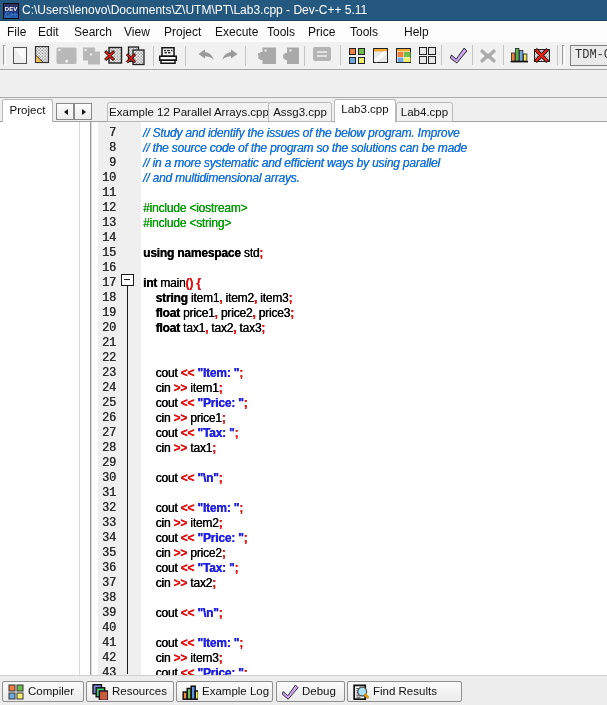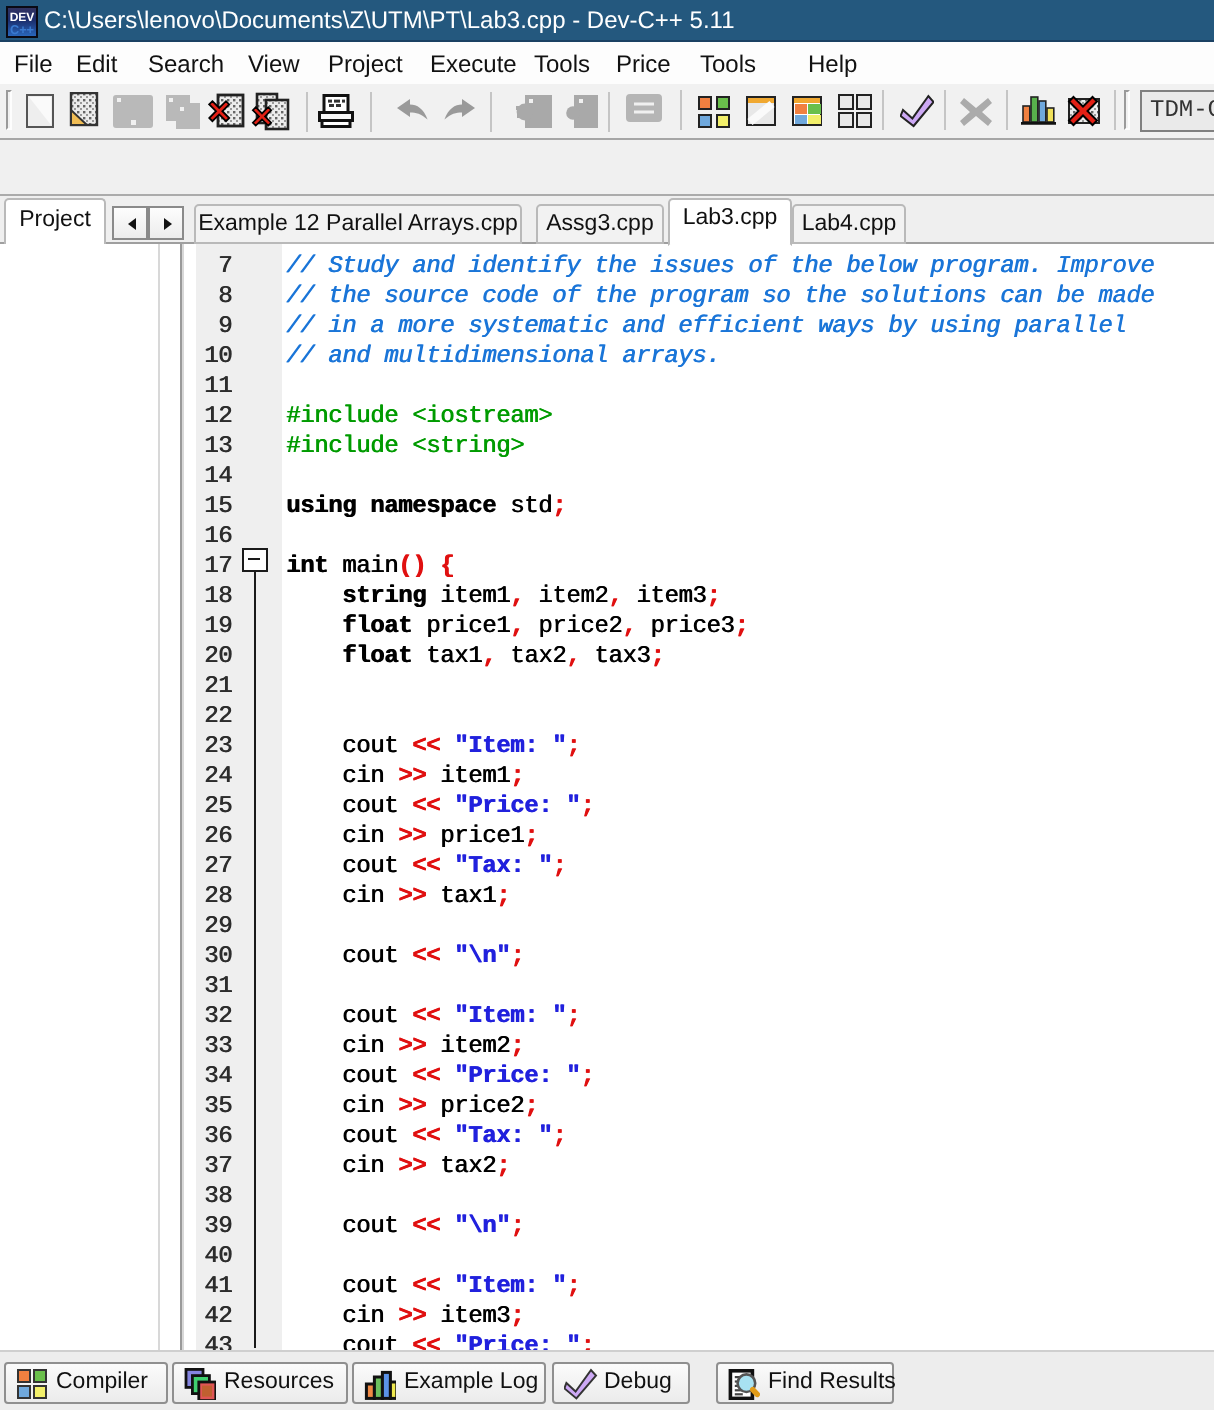--- a/index.html
+++ b/index.html
@@ -57,21 +57,21 @@
 
 #main { position:absolute; left:0; top:122px; width:607px; height:553px; background:#fff; overflow:hidden; }
 #leftpanel { position:absolute; left:0; top:0; width:80px; height:554px; background:#fff;
   border-right:1px solid #d8d8d8; }
 #editor { position:absolute; left:90px; top:0; width:517px; height:554px; background:#fff;
   border-left:1px solid #9a9a9a; box-shadow:inset 1px 0 0 #d8d8d8; }
 #gutter { position:absolute; left:7px; top:0; width:43px; height:554px; background:#efefef; }
 #gutternums { position:absolute; left:96px; top:4.3px; width:20px; text-align:right;
   font-family:"Liberation Mono", monospace; font-size:12px; letter-spacing:-0.2px; line-height:15px; color:#2d2d2d;
   white-space:pre; text-shadow:0.35px 0 0; }
-#code { position:absolute; left:143px; top:4.3px; font-family:Liberation Mono, monospace;
+#code { position:absolute; left:143px; top:4.3px; font-family:Liberation Sans, sans-serif;
   font-size:12px; letter-spacing:-0.2px; line-height:15px; color:#000; white-space:pre;
   text-shadow:0.35px 0 0; }
 #code .k { font-weight:bold; }
 #code .r { color:#e01010; font-weight:bold; }
 #code .s { color:#2121dd; font-weight:bold; }
 #code .c { color:#1a75d8; font-style:italic; }
 #code .g { color:#009b00; }
 #foldline { position:absolute; left:127px; top:163px; width:1px; height:389px; background:#1a1a1a; }
 #foldbox { position:absolute; left:121px; top:151.5px; width:12.5px; height:12.5px; background:#fff;
   border:1px solid #1a1a1a; }
@@ -254,21 +254,21 @@
 
 <div id="tabrow">
   <div class="btmline"></div>
   <div class="ltab">Project</div>
   <div class="arrbtn" style="left:56px;">
         <div class="tri l"></div>
       </div>
   <div class="arrbtn" style="left:74px;">
         <div class="tri r"></div>
       </div>
-  <div class="etab" style="left:97px; width:164px;">Example 12 Parallel Arrays.cpp</div>
+  <div class="etab" style="left:107px; width:164px;">Example 12 Parallel Arrays.cpp</div>
   <div class="etab" style="left:268px; width:64px;">Assg3.cpp</div>
   <div class="etab active" style="left:334px; width:62px;">Lab3.cpp</div>
   <div class="etab" style="left:396px; width:57px;">Lab4.cpp</div>
 </div>
 
 <div id="main">
   <div id="leftpanel"></div>
   <div id="editor">
     <div id="gutter"></div>
   </div>
@@ -381,21 +381,21 @@
       </g>
     </svg>
     <span class="t">Example Log</span>
   </div>
   <div class="btab" style="left:276px; width:69px;">
     <svg width="17" height="16" viewBox="0 0 17 16">
       <path d="M1.2 7.5 L5.8 11.8 L13.5 1 L16 3.8 L6.2 15.2 L0.2 10.2 Z" fill="#cda9f5" stroke="#333" stroke-width="1"></path>
     </svg>
     <span class="t">Debug</span>
   </div>
-  <div class="btab" style="left:358px; width:89px;">
+  <div class="btab" style="left:347px; width:115px;">
     <svg width="16" height="16" viewBox="0 0 16 16">
       <rect x="1.2" y="1.4" width="11" height="13.8" fill="#fff" stroke="#111" stroke-width="1.8"></rect>
       <rect x="3.4" y="4" width="3" height="1.1" fill="#444"></rect>
       <rect x="3.4" y="6.2" width="2.4" height="1.1" fill="#444"></rect>
       <rect x="3.4" y="8.4" width="2.4" height="1.1" fill="#444"></rect>
       <rect x="3.4" y="10.6" width="3" height="1.1" fill="#444"></rect>
       <rect x="3.4" y="12.6" width="4" height="1.1" fill="#444"></rect>
       <circle cx="9.2" cy="7.6" r="4.4" fill="#a8e2f2" stroke="#555" stroke-width="1.3"></circle>
       <line x1="12.4" y1="10.8" x2="14.6" y2="13.2" stroke="#e09b18" stroke-width="2.8" stroke-linecap="round"></line>
     </svg>

